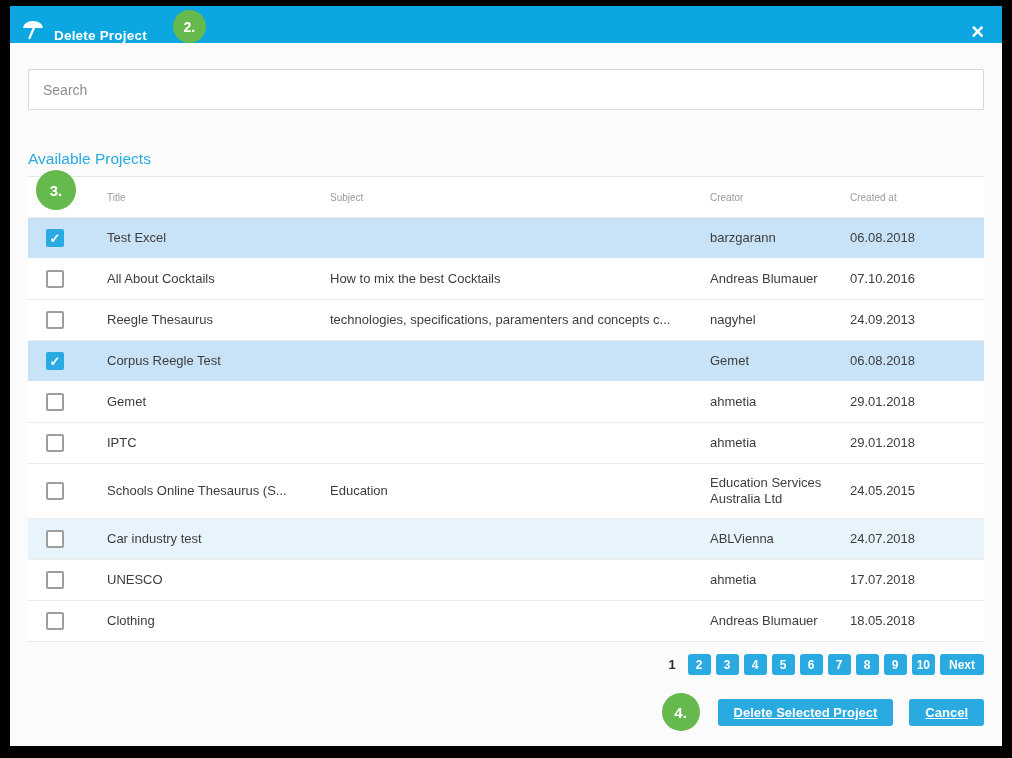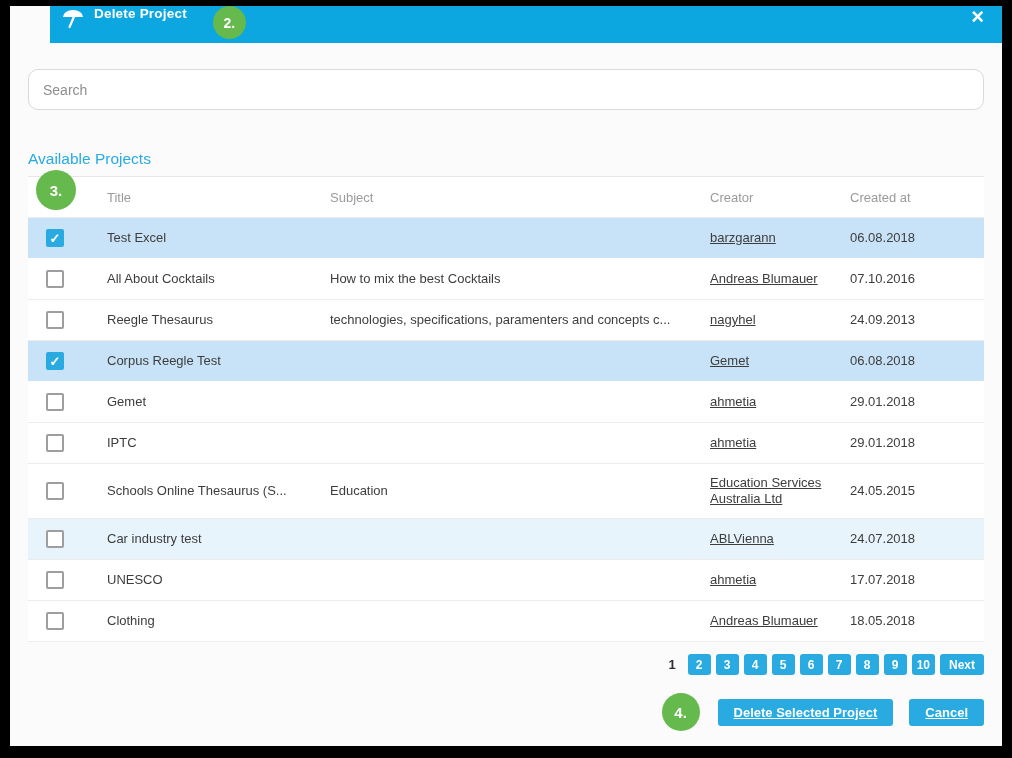--- a/index.html
+++ b/index.html
@@ -18,67 +18,67 @@
     overflow:hidden;
   }
   .modal{
     position:absolute;left:10px;top:6px;width:992px;height:740px;
     background:#fbfbfb;
     overflow:hidden;
   }
   
   .dlg-header{
     height:37px;background:var(--header-blue);
-    display:flex;align-items:flex-start;padding:0 14px 0 10px;margin-left:40px;
+    display:flex;align-items:flex-end;padding:0 14px 0 10px;
   }
   .dlg-header .logo{width:26px;height:26px;flex:0 0 auto;}
   .dlg-title{
     color:#fff;font-size:13.5px;font-weight:bold;margin-left:8px;letter-spacing:.2px;
   }
   .badge{
     background:var(--badge-green);color:#fff;font-weight:bold;
     border-radius:50%;display:flex;align-items:center;justify-content:center;
     flex:0 0 auto;
   }
   .badge-2{width:33px;height:33px;font-size:14px;margin-left:26px;}
   .close-btn{
     margin-left:auto;background:none;border:none;color:#fff;
     font-size:22px;line-height:1;cursor:pointer;font-weight:bold;
     padding:0 4px;
   }
   
   .search-wrap{margin:26px 18px 0;}
   .search-input{
-    width:100%;height:41px;background:#fff;border:1px solid #d9d9d9;border-radius:10px;
+    width:100%;height:41px;background:#fff;border:1px solid #d9d9d9;border-radius:1px;
     padding:0 14px;font-size:14px;color:#333;outline:none;
     font-family:"Liberation Sans", sans-serif;
   }
   .search-input::placeholder{color:#8e8e8e;}
   
   .section-title{
     margin:40px 18px 8px;color:var(--accent-blue);font-size:15.5px;
   }
   
   .table-wrap{margin:0 18px;position:relative;}
   .badge-3{width:40px;height:40px;font-size:15px;position:absolute;left:8px;top:-6px;z-index:3;}
   .t-row{
     display:grid;
     grid-template-columns:79px 223px 1fr 140px 134px;
     align-items:center;
     border-bottom:1px solid #ececec;
     background:#fff;
   }
   .t-head{
-    height:42px;color:#9b9b9b;font-size:13px;background:#fff;
+    height:42px;color:#9b9b9b;font-size:10px;background:#fff;
     border-top:1px solid #e6e6e6;border-bottom:1px solid #ececec;
   }
   .t-body .t-row{min-height:38px;padding:11px 0;font-size:13px;color:#3d3d3d;line-height:16px;}
   .t-row.selected{background:var(--row-selected);border-bottom-color:#fff;}
   .t-row.highlighted{background:var(--row-highlight);}
-  .cell-creator{text-decoration:underline;}
+  .cell-creator{}
   .cell-subject{padding-right:20px;overflow:hidden;white-space:nowrap;text-overflow:ellipsis;}
   .checkbox{
     width:18px;height:18px;margin-left:18px;border:2px solid #9e9e9e;border-radius:2px;
     background:#fff;display:flex;align-items:center;justify-content:center;cursor:pointer;
   }
   .checkbox.checked{
     background:var(--accent-blue);border-color:var(--accent-blue);
   }
   .checkbox .check{
     color:#fff;font-size:13px;font-weight:bold;line-height:1;visibility:hidden;

